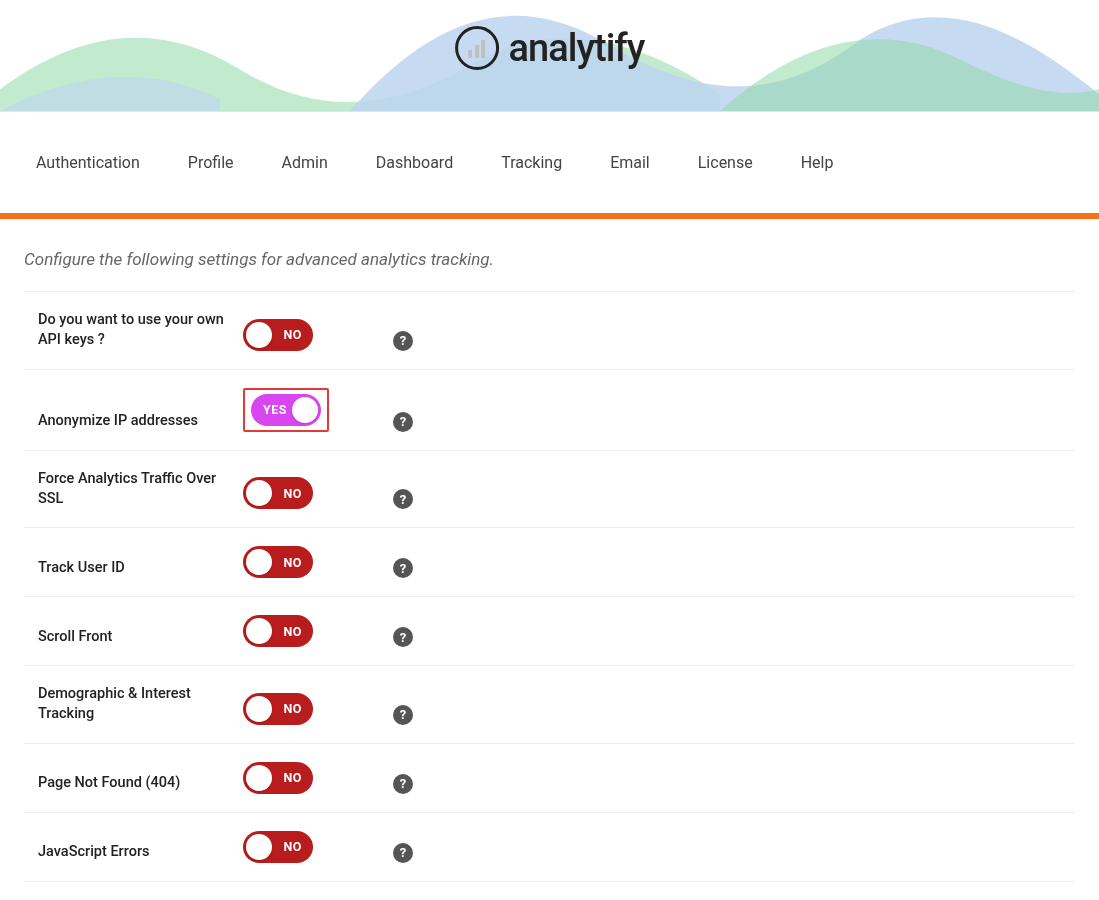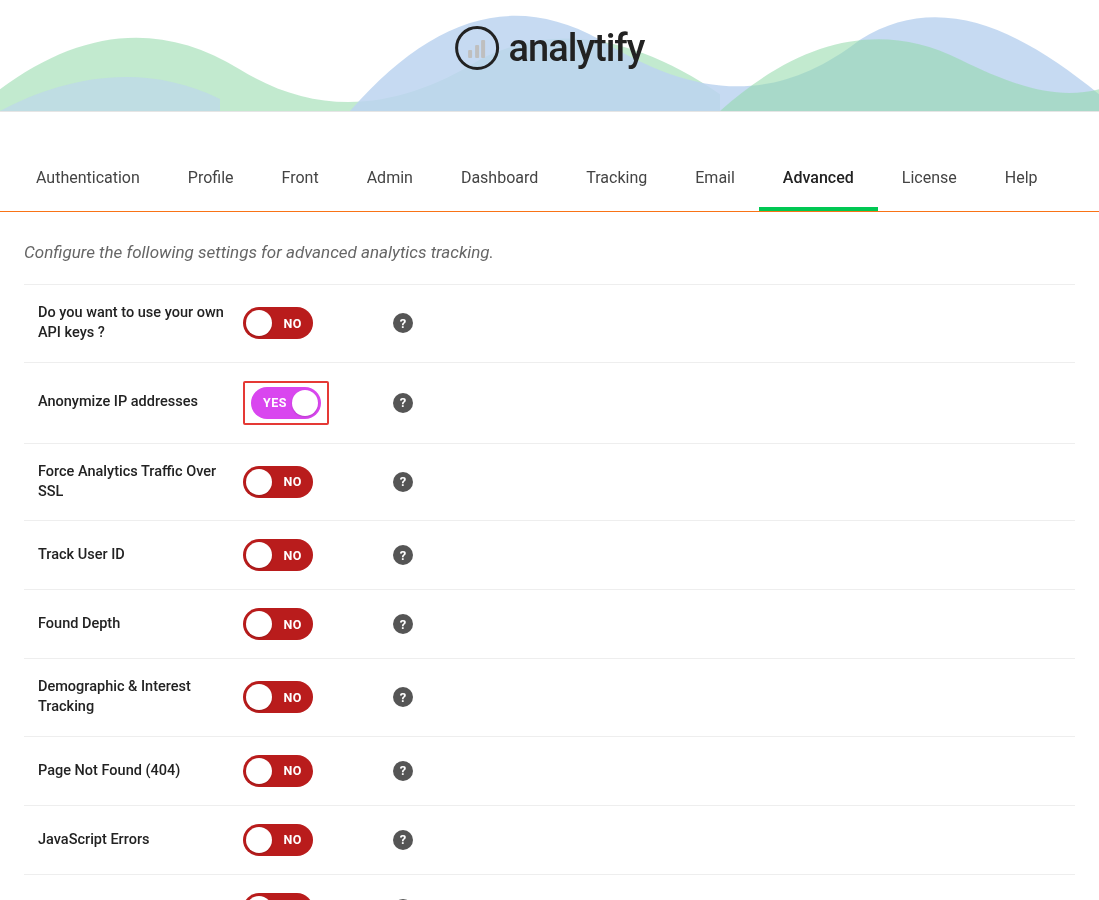--- a/index.html
+++ b/index.html
@@ -47,24 +47,23 @@
   .brand-icon span:nth-child(2){height:13px;}
   .brand-icon span:nth-child(3){height:18px;}
   .brand-text {
     font-size: 38px;
     font-weight: 500;
     color: #222;
     letter-spacing: -1px;
   }
   .tabs {
     display: flex;
-    padding: 0 12px;
-    border-bottom: 1px solid #f97316;
+    padding: 17px 12px;
+    border-bottom: 6px solid #f97316;
     background:#fff;
-    margin-top:32px;
   }
   .tab {
     padding: 24px 24px 20px 24px;
     font-size: 16px;
     color: #444;
     cursor: pointer;
     border-bottom: 4px solid transparent;
     white-space: nowrap;
   }
   .tab.active { border-bottom-color: #00c853; color:#222; font-weight:500;}
@@ -72,21 +71,21 @@
     padding: 0 24px 24px 24px;
   }
   .intro {
     padding: 30px 0 22px 0;
     font-style: italic;
     color: #666;
     font-size: 17px;
   }
   .setting-row {
     display: flex;
-    align-items: center;
+    align-items: flex-end;
     padding: 18px 14px;
     border-top: 1px solid #eee;
   }
   .setting-label {
     width: 205px;
     font-size: 14.5px;
     color: #222;
     font-weight: 500;
     line-height: 1.4;
     padding-right: 10px;
@@ -162,26 +161,24 @@
         <span></span>
         <span></span>
     </div>
     <div class="brand-text">analytify</div>
   </div>
 </div>
 
 <div class="tabs" id="tabs-container">
     <div class="tab">Authentication</div>
     <div class="tab">Profile</div>
-    <div class="tab">Front</div>
     <div class="tab">Admin</div>
     <div class="tab">Dashboard</div>
     <div class="tab">Tracking</div>
     <div class="tab">Email</div>
-    <div class="tab active">Advanced</div>
     <div class="tab">License</div>
     <div class="tab">Help</div>
   </div>
 
 <div class="content">
   <div class="intro">Configure the following settings for advanced analytics tracking.</div>
   <div id="settings-container">
       <div class="setting-row">
         <div class="setting-label">Do you want to use your own API keys ?</div>
         <div class="toggle-wrap">
@@ -226,21 +223,21 @@
           <div class="toggle off">
             <span class="toggle-text">NO</span>
             <div class="knob"></div>
           </div>
         </div>
         <div class="help-area">
           <div class="help-icon">?</div>
         </div>
       </div>
       <div class="setting-row">
-        <div class="setting-label">Found Depth</div>
+        <div class="setting-label">Scroll Front</div>
         <div class="toggle-wrap">
           <div class="toggle off">
             <span class="toggle-text">NO</span>
             <div class="knob"></div>
           </div>
         </div>
         <div class="help-area">
           <div class="help-icon">?</div>
         </div>
       </div>

